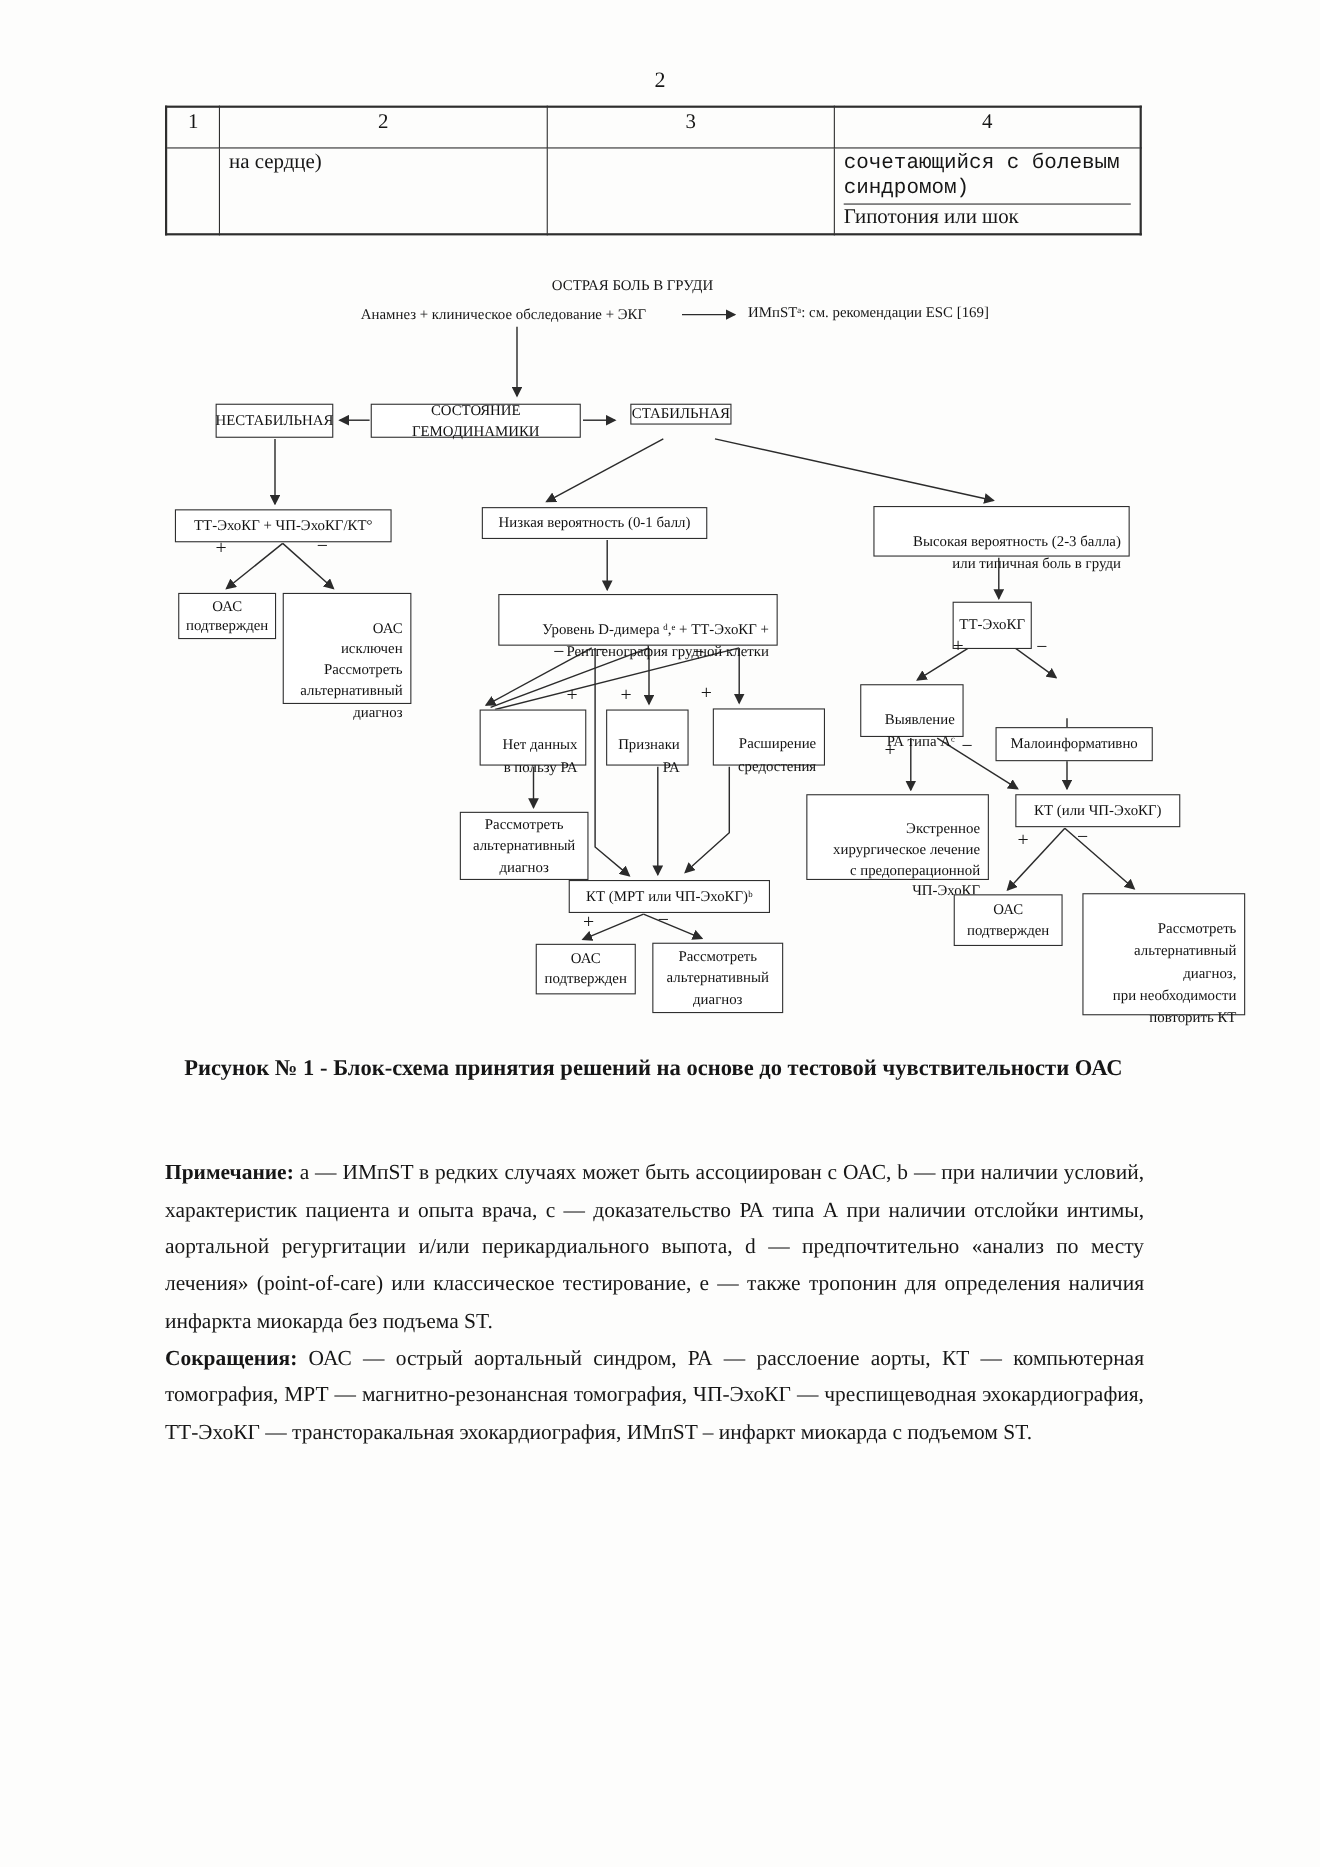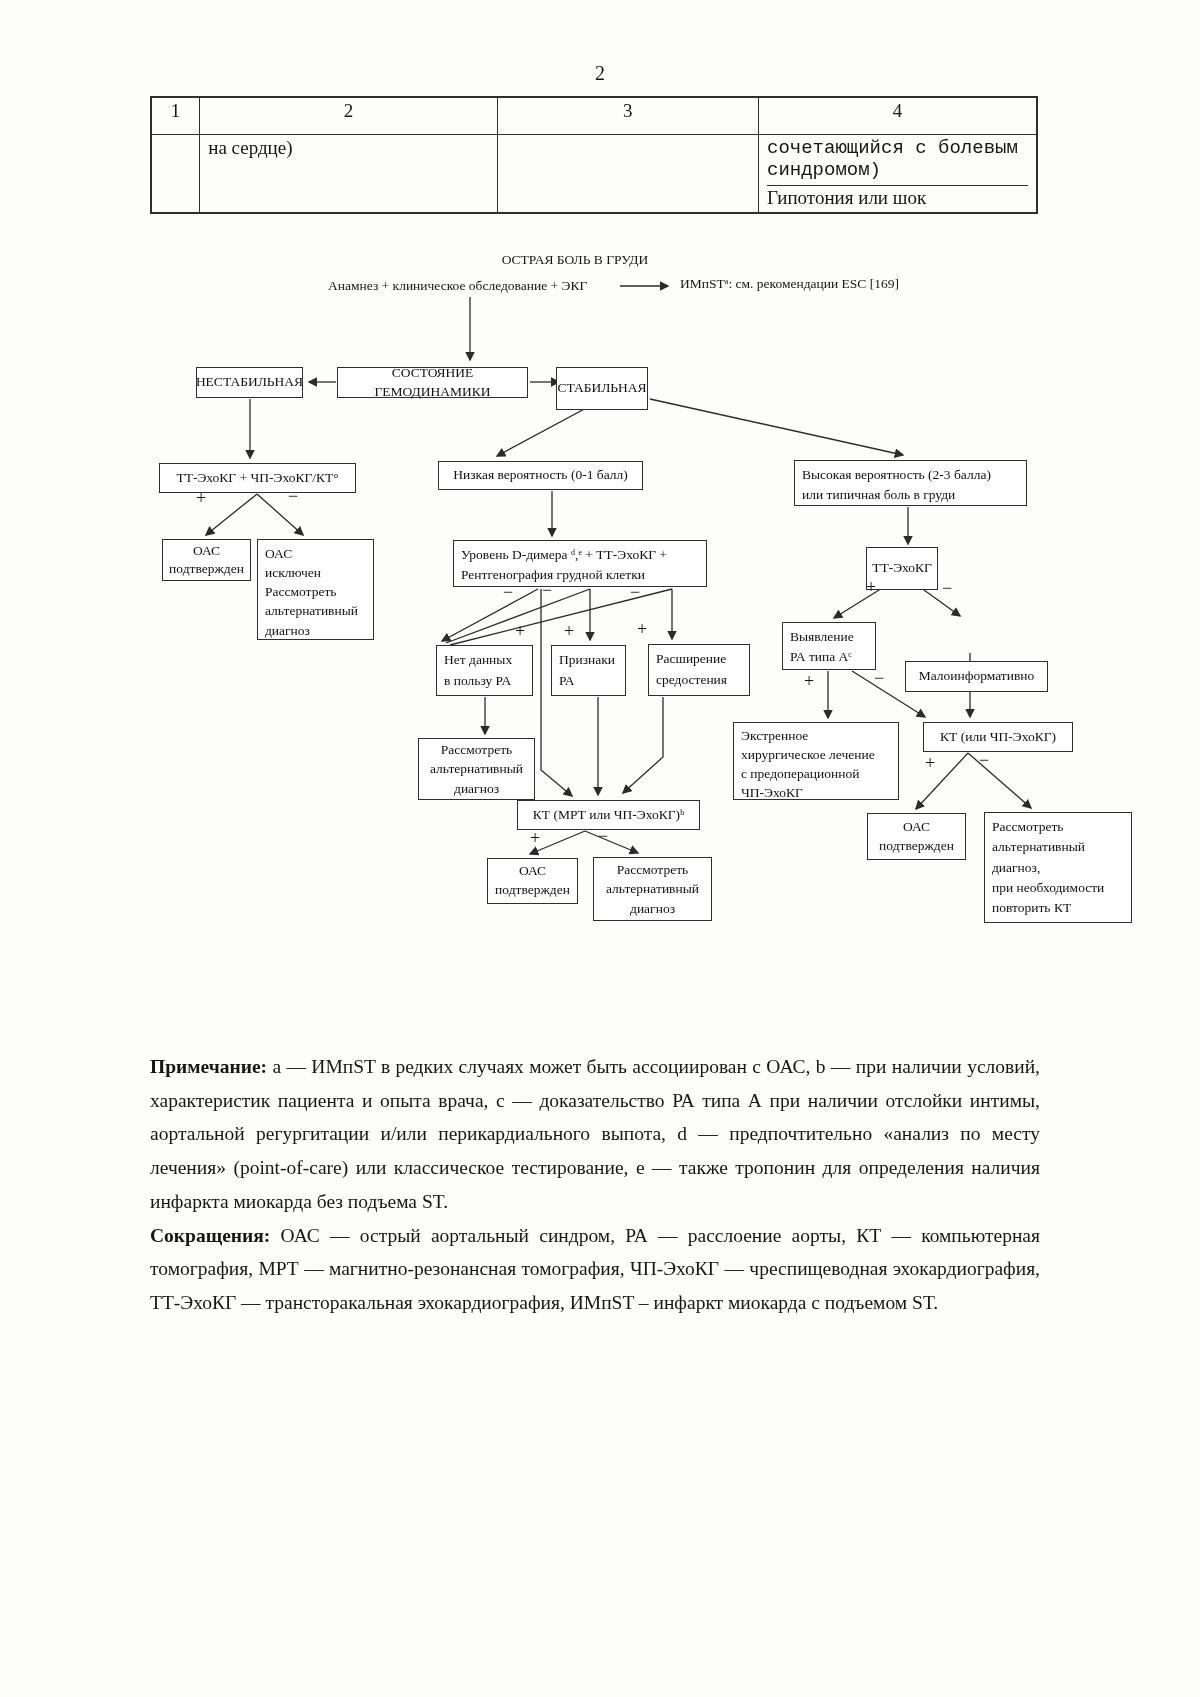--- a/index.html
+++ b/index.html
@@ -23,21 +23,21 @@
   
   .fc { position:absolute; left:0; top:0; width:1200px; height:960px; }
   .fc-svg { position:absolute; left:0; top:0; pointer-events:none; }
   .fc-text { position:absolute; font-size:13.5px; white-space:nowrap; }
   .fc-box {
     position:absolute; border:1.6px solid #2f2f2f; background:#fff;
     font-size:13.5px; line-height:1.35; color:#111;
     display:flex; align-items:center; justify-content:center; text-align:center;
     box-sizing:border-box; padding:1px 4px;
   }
-  .fc-box.la { display:block; text-align:left; padding:4px 7px; }
+  .fc-box.la { display:block; text-align:right; padding:21px 7px; }
   .pre { white-space:pre-line; }
   .pm { position:absolute; font-size:18px; line-height:1; }
 
   
   .caption { position:absolute; left:150px; top:953px; width:888px; text-align:center;
              font-weight:bold; font-size:20.5px; line-height:1.8; }
   .bodytext { position:absolute; left:150px; top:1050px; width:890px; }
   .bodytext p { margin:0; font-size:19.5px; line-height:1.73; text-align:justify; }
   .lead-label { font-weight:bold; }
 </style>
@@ -108,21 +108,21 @@
         <line x1="968" y1="753" x2="1031" y2="808" marker-end="url(#ah)"></line>
       </g>
     </svg>
 
     <div class="fc-text" style="left:440px;top:252px;width:270px;text-align:center;">ОСТРАЯ БОЛЬ В ГРУДИ</div>
     <div class="fc-text" style="left:328px;top:278px;">Анамнез + клиническое обследование + ЭКГ</div>
     <div class="fc-text" style="left:680px;top:276px;">ИМпSTᵃ: см. рекомендации ESC [169]</div>
 
     <div class="fc-box" style="left:196px;top:367px;width:107px;height:31px;">НЕСТАБИЛЬНАЯ</div>
     <div class="fc-box" style="left:337px;top:367px;width:191px;height:31px;">СОСТОЯНИЕ ГЕМОДИНАМИКИ</div>
-    <div class="fc-box" style="left:556px;top:367px;width:92px;height:43px;">СТАБИЛЬНАЯ</div>
+    <div class="fc-box" style="left:573px;top:367px;width:92px;height:19px;">СТАБИЛЬНАЯ</div>
 
     <div class="fc-box" style="left:159px;top:463px;width:197px;height:30px;">ТТ-ЭхоКГ + ЧП-ЭхоКГ/КТ°</div>
     <div class="fc-box pre" style="left:162px;top:539px;width:89px;height:42px;line-height:1.35;">ОАС
 подтвержден</div>
     <div class="fc-box la pre" style="left:257px;top:539px;width:117px;height:101px;line-height:1.42;">ОАС
 исключен
 Рассмотреть
 альтернативный
 диагноз</div>
 
@@ -181,19 +181,20 @@
     <span class="pm" style="left:530px;top:829px;">+</span>
     <span class="pm" style="left:598px;top:827px;">−</span>
     <span class="pm" style="left:866px;top:578px;">+</span>
     <span class="pm" style="left:942px;top:579px;">−</span>
     <span class="pm" style="left:804px;top:672px;">+</span>
     <span class="pm" style="left:874px;top:669px;">−</span>
     <span class="pm" style="left:925px;top:754px;">+</span>
     <span class="pm" style="left:979px;top:751px;">−</span>
   </div>
 
+  <div class="caption">Рисунок № 1 - Блок-схема принятия решений на основе до тестовой чувствительности ОАС</div>
 
   <div class="bodytext">
     <p><span class="lead-label">Примечание:</span><span> a — ИМпST в редких случаях может быть ассоциирован с ОАС, b — при наличии условий, характеристик пациента и опыта врача, c — доказательство РА типа А при наличии отслойки интимы, аортальной регургитации и/или перикардиального выпота, d — предпочтительно «анализ по месту лечения» (point-of-care) или классическое тестирование, e — также тропонин для определения наличия инфаркта миокарда без подъема ST.</span></p>
     <p><span class="lead-label">Сокращения:</span><span> ОАС — острый аортальный синдром, РА — расслоение аорты, КТ — компьютерная томография, МРТ — магнитно-резонансная томография, ЧП-ЭхоКГ — чреспищеводная эхокардиография, ТТ-ЭхоКГ — трансторакальная эхокардиография, ИМпST – инфаркт миокарда с подъемом ST.</span></p>
   </div>
 
 </div>
 
 </body></html>

